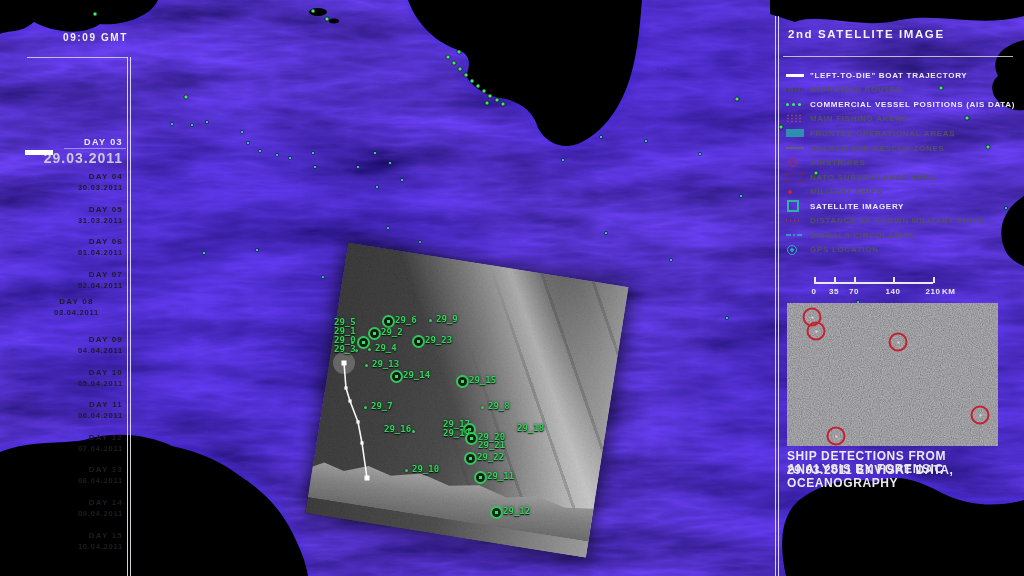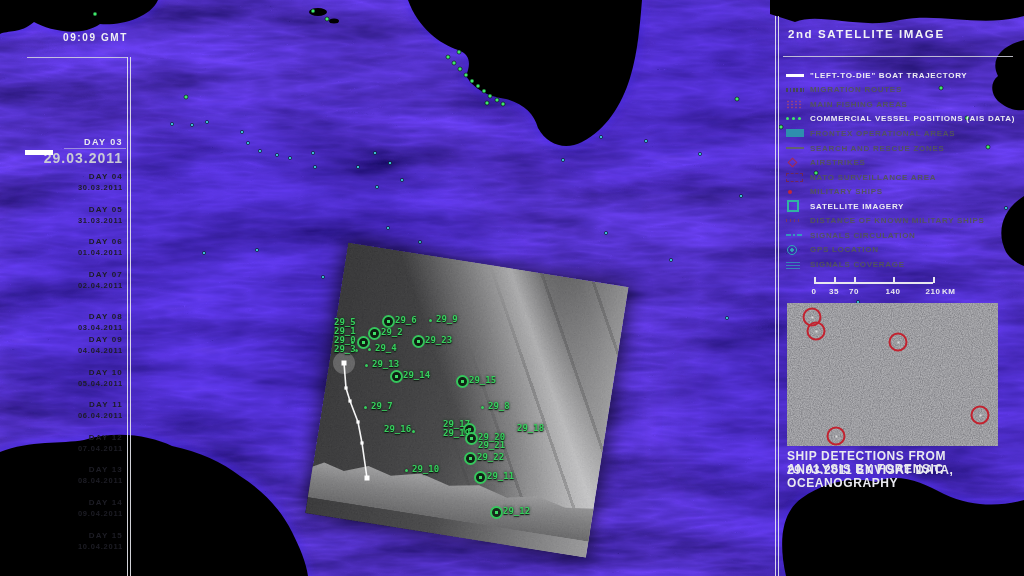--- a/index.html
+++ b/index.html
@@ -284,21 +284,21 @@
         <div class="d2">31.03.2011</div>
       </div>
       <div class="tl-entry" style="top: 237.2px;">
         <div class="d1">DAY 06</div>
         <div class="d2">01.04.2011</div>
       </div>
       <div class="tl-entry" style="top: 269.8px;">
         <div class="d1">DAY 07</div>
         <div class="d2">02.04.2011</div>
       </div>
-      <div class="tl-entry" style="top: 312px;">
+      <div class="tl-entry" style="top: 297px; text-align: center;">
         <div class="d1">DAY 08</div>
         <div class="d2">03.04.2011</div>
       </div>
       <div class="tl-entry" style="top: 335px;">
         <div class="d1">DAY 09</div>
         <div class="d2">04.04.2011</div>
       </div>
       <div class="tl-entry" style="top: 367.6px;">
         <div class="d1">DAY 10</div>
         <div class="d2">05.04.2011</div>
@@ -336,64 +336,64 @@
           <span class="ic-line-white"></span>
         </span>
       <span class="lg-lab">"LEFT-TO-DIE" BOAT TRAJECTORY</span>
       </div>
     <div class="lg-row">
       <span class="lg-ic">
           <span class="ic-dashes"></span>
         </span>
       <span class="lg-lab">MIGRATION ROUTES</span>
       </div>
+    <div class="lg-row em">
+      <span class="lg-ic">
+          <span class="ic-dots-green"></span>
+        </span>
+      <span class="lg-lab">COMMERCIAL VESSEL POSITIONS (AIS DATA)</span>
+      </div>
     <div class="lg-row">
       <span class="lg-ic">
           <span class="ic-dots-pink"></span>
         </span>
       <span class="lg-lab">MAIN FISHING AREAS</span>
       </div>
+    <div class="lg-row">
+      <span class="lg-ic">
+          <span class="ic-rect-teal"></span>
+        </span>
+      <span class="lg-lab">FRONTEX OPERATIONAL AREAS</span>
+      </div>
+    <div class="lg-row">
+      <span class="lg-ic">
+          <span class="ic-line-gray"></span>
+        </span>
+      <span class="lg-lab">SEARCH AND RESCUE ZONES</span>
+      </div>
+    <div class="lg-row">
+      <span class="lg-ic">
+          <span class="ic-diamond-red"></span>
+        </span>
+      <span class="lg-lab">AIRSTRIKES</span>
+      </div>
+    <div class="lg-row">
+      <span class="lg-ic">
+          <span class="ic-rect-red-dashed"></span>
+        </span>
+      <span class="lg-lab">NATO SURVEILLANCE AREA</span>
+      </div>
+    <div class="lg-row">
+      <span class="lg-ic">
+          <span class="ic-dot-red"></span>
+        </span>
+      <span class="lg-lab">MILITARY SHIPS</span>
+      </div>
     <div class="lg-row em">
       <span class="lg-ic">
-          <span class="ic-dots-green"></span>
-        </span>
-      <span class="lg-lab">COMMERCIAL VESSEL POSITIONS (AIS DATA)</span>
-      </div>
-    <div class="lg-row">
-      <span class="lg-ic">
-          <span class="ic-rect-teal"></span>
-        </span>
-      <span class="lg-lab">FRONTEX OPERATIONAL AREAS</span>
-      </div>
-    <div class="lg-row">
-      <span class="lg-ic">
-          <span class="ic-line-gray"></span>
-        </span>
-      <span class="lg-lab">SEARCH AND RESCUE ZONES</span>
-      </div>
-    <div class="lg-row">
-      <span class="lg-ic">
-          <span class="ic-diamond-red"></span>
-        </span>
-      <span class="lg-lab">AIRSTRIKES</span>
-      </div>
-    <div class="lg-row">
-      <span class="lg-ic">
-          <span class="ic-rect-red-dashed"></span>
-        </span>
-      <span class="lg-lab">NATO SURVEILLANCE AREA</span>
-      </div>
-    <div class="lg-row">
-      <span class="lg-ic">
-          <span class="ic-dot-red"></span>
-        </span>
-      <span class="lg-lab">MILITARY SHIPS</span>
-      </div>
-    <div class="lg-row em">
-      <span class="lg-ic">
           <span class="ic-square-teal"></span>
         </span>
       <span class="lg-lab">SATELLITE IMAGERY</span>
       </div>
     <div class="lg-row">
       <span class="lg-ic">
           <span class="ic-dots-red-line"></span>
         </span>
       <span class="lg-lab">DISTANCE OF KNOWN MILITARY SHIPS</span>
       </div>
@@ -401,26 +401,20 @@
       <span class="lg-ic">
           <span class="ic-dashdot-teal"></span>
         </span>
       <span class="lg-lab">SIGNALS CIRCULATION</span>
       </div>
     <div class="lg-row">
       <span class="lg-ic">
           <span class="ic-circle-teal"></span>
         </span>
       <span class="lg-lab">GPS LOCATION</span>
-      </div>
-    <div class="lg-row">
-      <span class="lg-ic">
-          <span class="ic-lines-teal"></span>
-        </span>
-      <span class="lg-lab">SIGNALS COVERAGE</span>
       </div>
   </div>
 
   <div class="abs scalebar">
     <div class="sb-line"></div>
     <div class="sb-tick" style="left:0;"></div>
     <div class="sb-tick" style="left:20px;"></div>
     <div class="sb-tick" style="left:40px;"></div>
     <div class="sb-tick" style="left:79px;"></div>
     <div class="sb-tick" style="left:119px;"></div>

